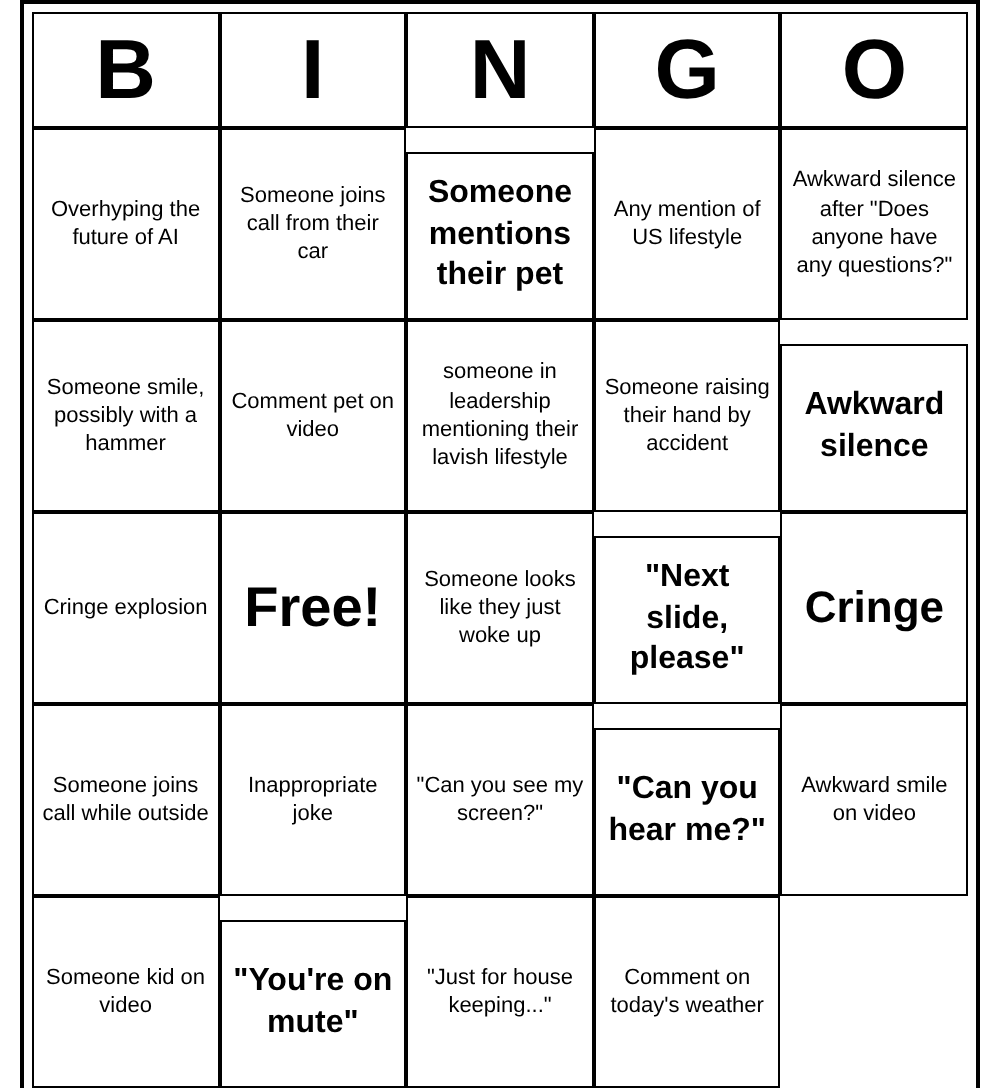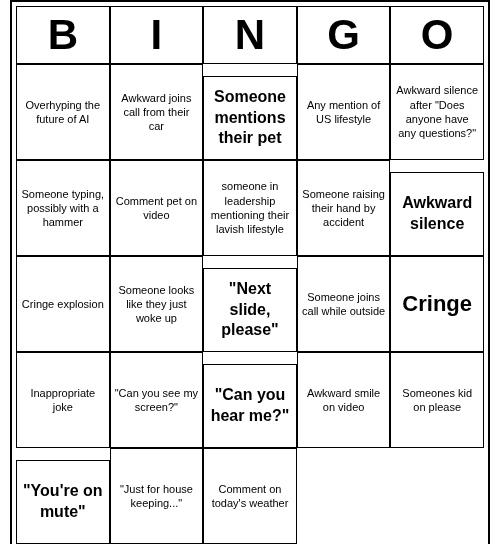--- a/index.html
+++ b/index.html
@@ -66,36 +66,37 @@
 <div class="bingo-card">
   <div class="bingo-header">
   <div class="letter">B</div>
       <div class="letter">I</div>
       <div class="letter">N</div>
       <div class="letter">G</div>
       <div class="letter">O</div>
     </div>
   <div class="bingo-grid">
   <div class="bingo-cell">Overhyping the future of AI</div>
-      <div class="bingo-cell">Awkward joins call from their car</div>
+      <div class="bingo-cell">Someone joins call from their car</div>
       <div class="bingo-cell medium-text">Someone mentions their pet</div>
       <div class="bingo-cell">Any mention of US lifestyle</div>
       <div class="bingo-cell">Awkward silence after "Does anyone have any questions?"</div>
-      <div class="bingo-cell">Someone typing, possibly with a hammer</div>
+      <div class="bingo-cell">Someone smile, possibly with a hammer</div>
       <div class="bingo-cell">Comment pet on video</div>
       <div class="bingo-cell">someone in leadership mentioning their lavish lifestyle</div>
       <div class="bingo-cell">Someone raising their hand by accident</div>
       <div class="bingo-cell medium-text">Awkward silence</div>
       <div class="bingo-cell">Cringe explosion</div>
+      <div class="bingo-cell free">Free!</div>
       <div class="bingo-cell">Someone looks like they just woke up</div>
       <div class="bingo-cell medium-text">"Next slide, please"</div>
+      <div class="bingo-cell large-text">Cringe</div>
       <div class="bingo-cell">Someone joins call while outside</div>
-      <div class="bingo-cell large-text">Cringe</div>
       <div class="bingo-cell">Inappropriate joke</div>
       <div class="bingo-cell">"Can you see my screen?"</div>
       <div class="bingo-cell medium-text">"Can you hear me?"</div>
       <div class="bingo-cell">Awkward smile on video</div>
-      <div class="bingo-cell">Someones kid on please</div>
+      <div class="bingo-cell">Someone kid on video</div>
       <div class="bingo-cell medium-text">"You're on mute"</div>
       <div class="bingo-cell">"Just for house keeping..."</div>
       <div class="bingo-cell">Comment on today's weather</div>
     </div>
 </div>
 
 </body></html>

